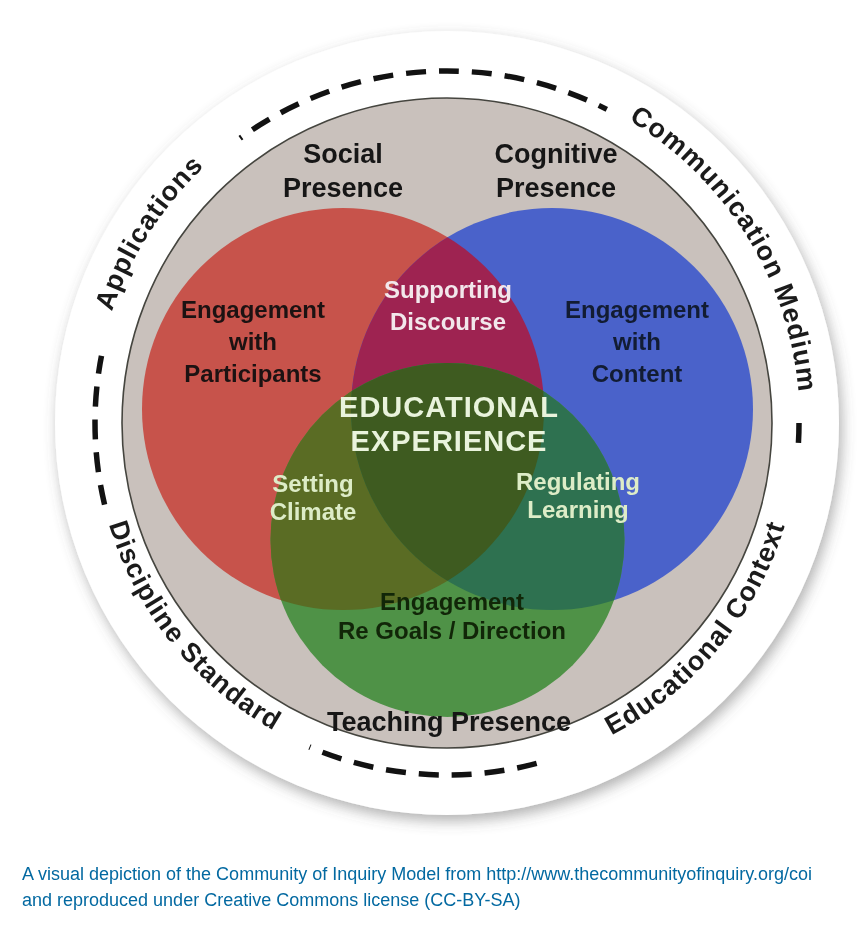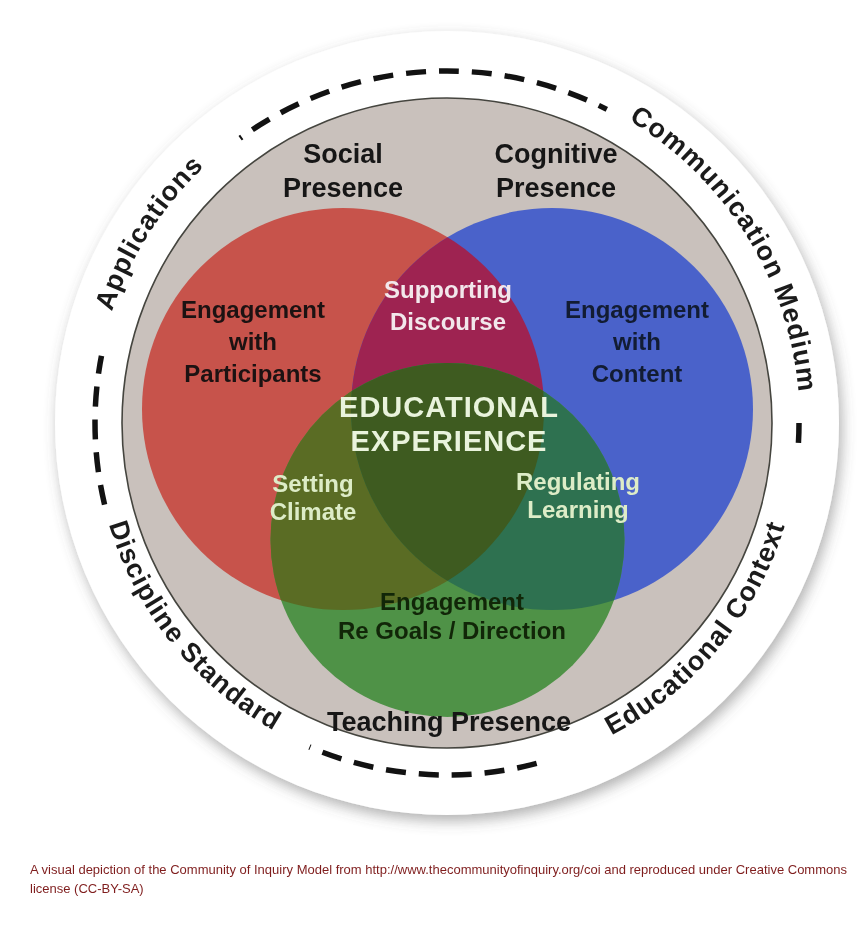--- a/index.html
+++ b/index.html
@@ -7,21 +7,21 @@
   .diagram-wrap{width:862px;height:845px;position:relative;}
   svg{display:block;}
   .venn-title{font-weight:bold;font-size:27px;fill:#161616;text-anchor:middle;}
   .region-label-dark{font-weight:bold;font-size:24px;fill:#1c1212;text-anchor:middle;}
   .region-label-navy{font-weight:bold;font-size:24px;fill:#121c33;text-anchor:middle;}
   .region-label-green{font-weight:bold;font-size:24px;fill:#112608;text-anchor:middle;}
   .overlap-label-pink{font-weight:bold;font-size:24px;fill:#F2E7EB;text-anchor:middle;}
   .overlap-label-pale{font-weight:bold;font-size:24px;fill:#DDECC7;text-anchor:middle;}
   .center-label{font-weight:bold;font-size:29px;fill:#E9F3DC;text-anchor:middle;letter-spacing:1px;}
   .ring-label{font-weight:bold;font-size:27px;fill:#1b1b1b;letter-spacing:1px;}
-  .caption{width:818px;margin:16px 0 0 30px;font-size:13px;line-height:1.45;color:#7f1d1d;}
+  .caption{width:818px;margin:16px 0 0 22px;font-size:18px;line-height:1.45;color:#0369a1;}
 </style>
 </head>
 <body>
 
 <div class="diagram-wrap">
 <svg width="862" height="845" viewBox="0 0 862 845">
   <defs>
     <filter id="softShadow" x="-15%" y="-15%" width="130%" height="130%">
       <feDropShadow dx="3" dy="6" stdDeviation="7" flood-color="#555555" flood-opacity="0.45"></feDropShadow>
     </filter>

